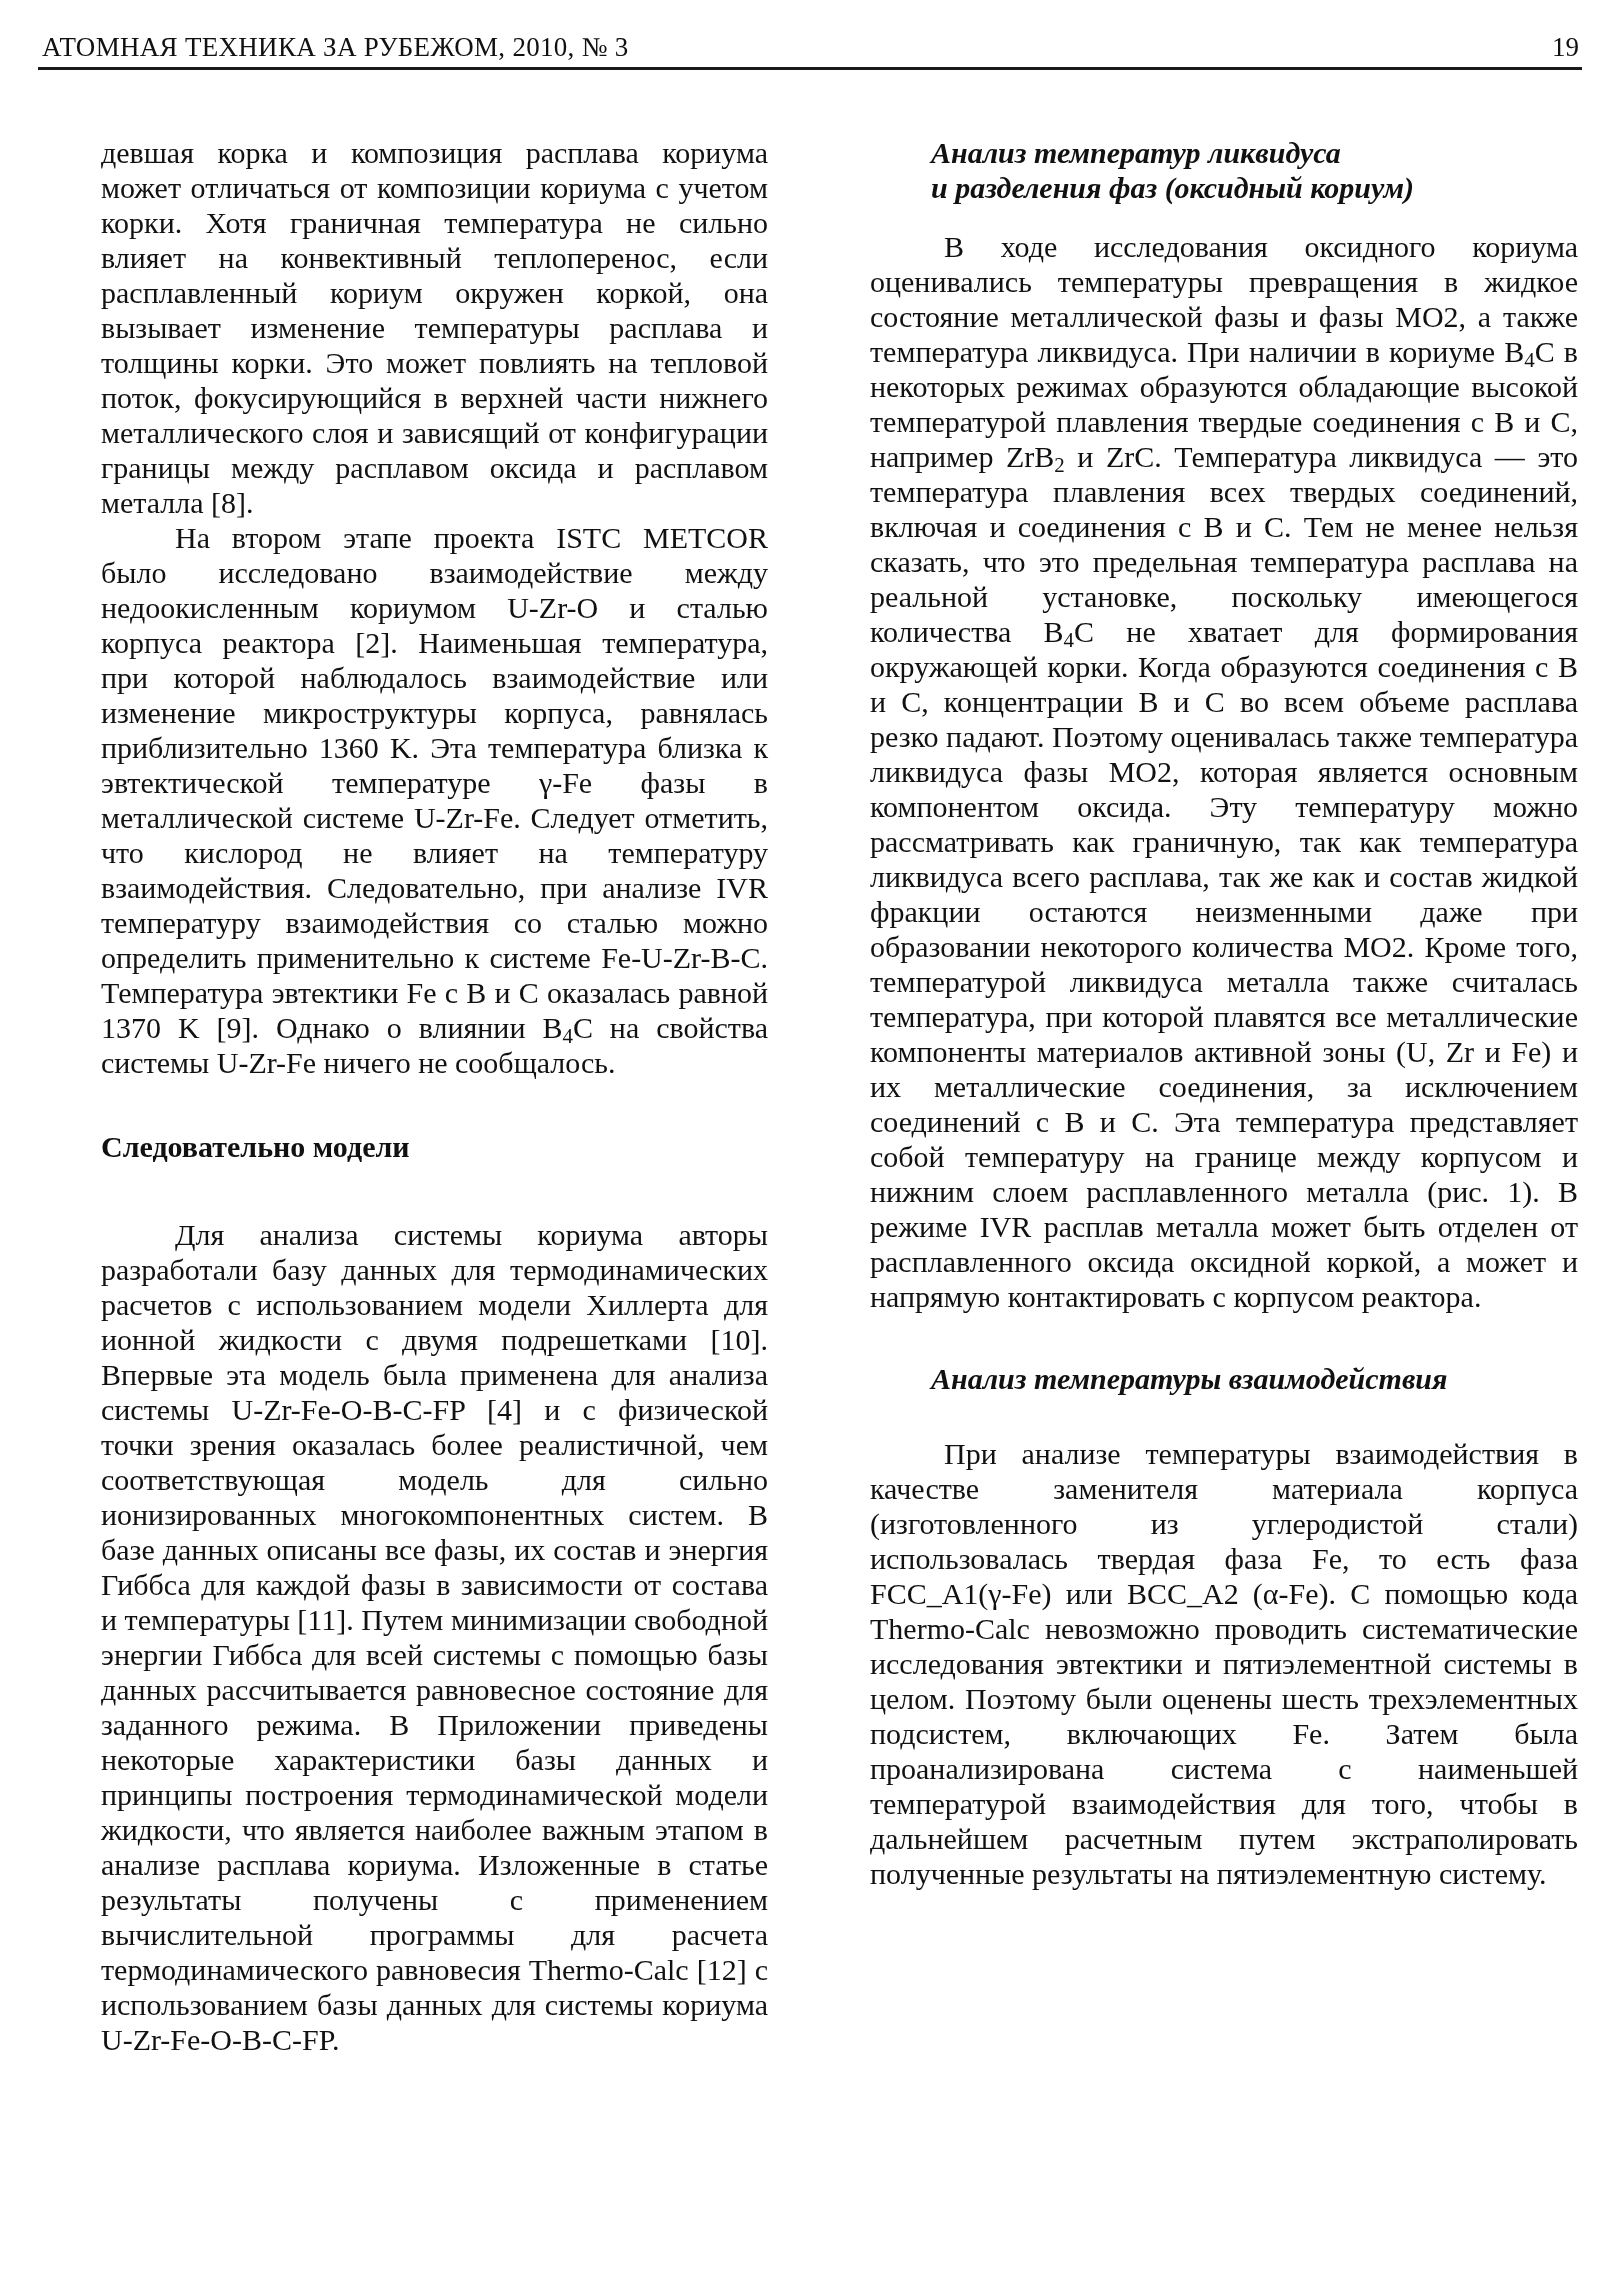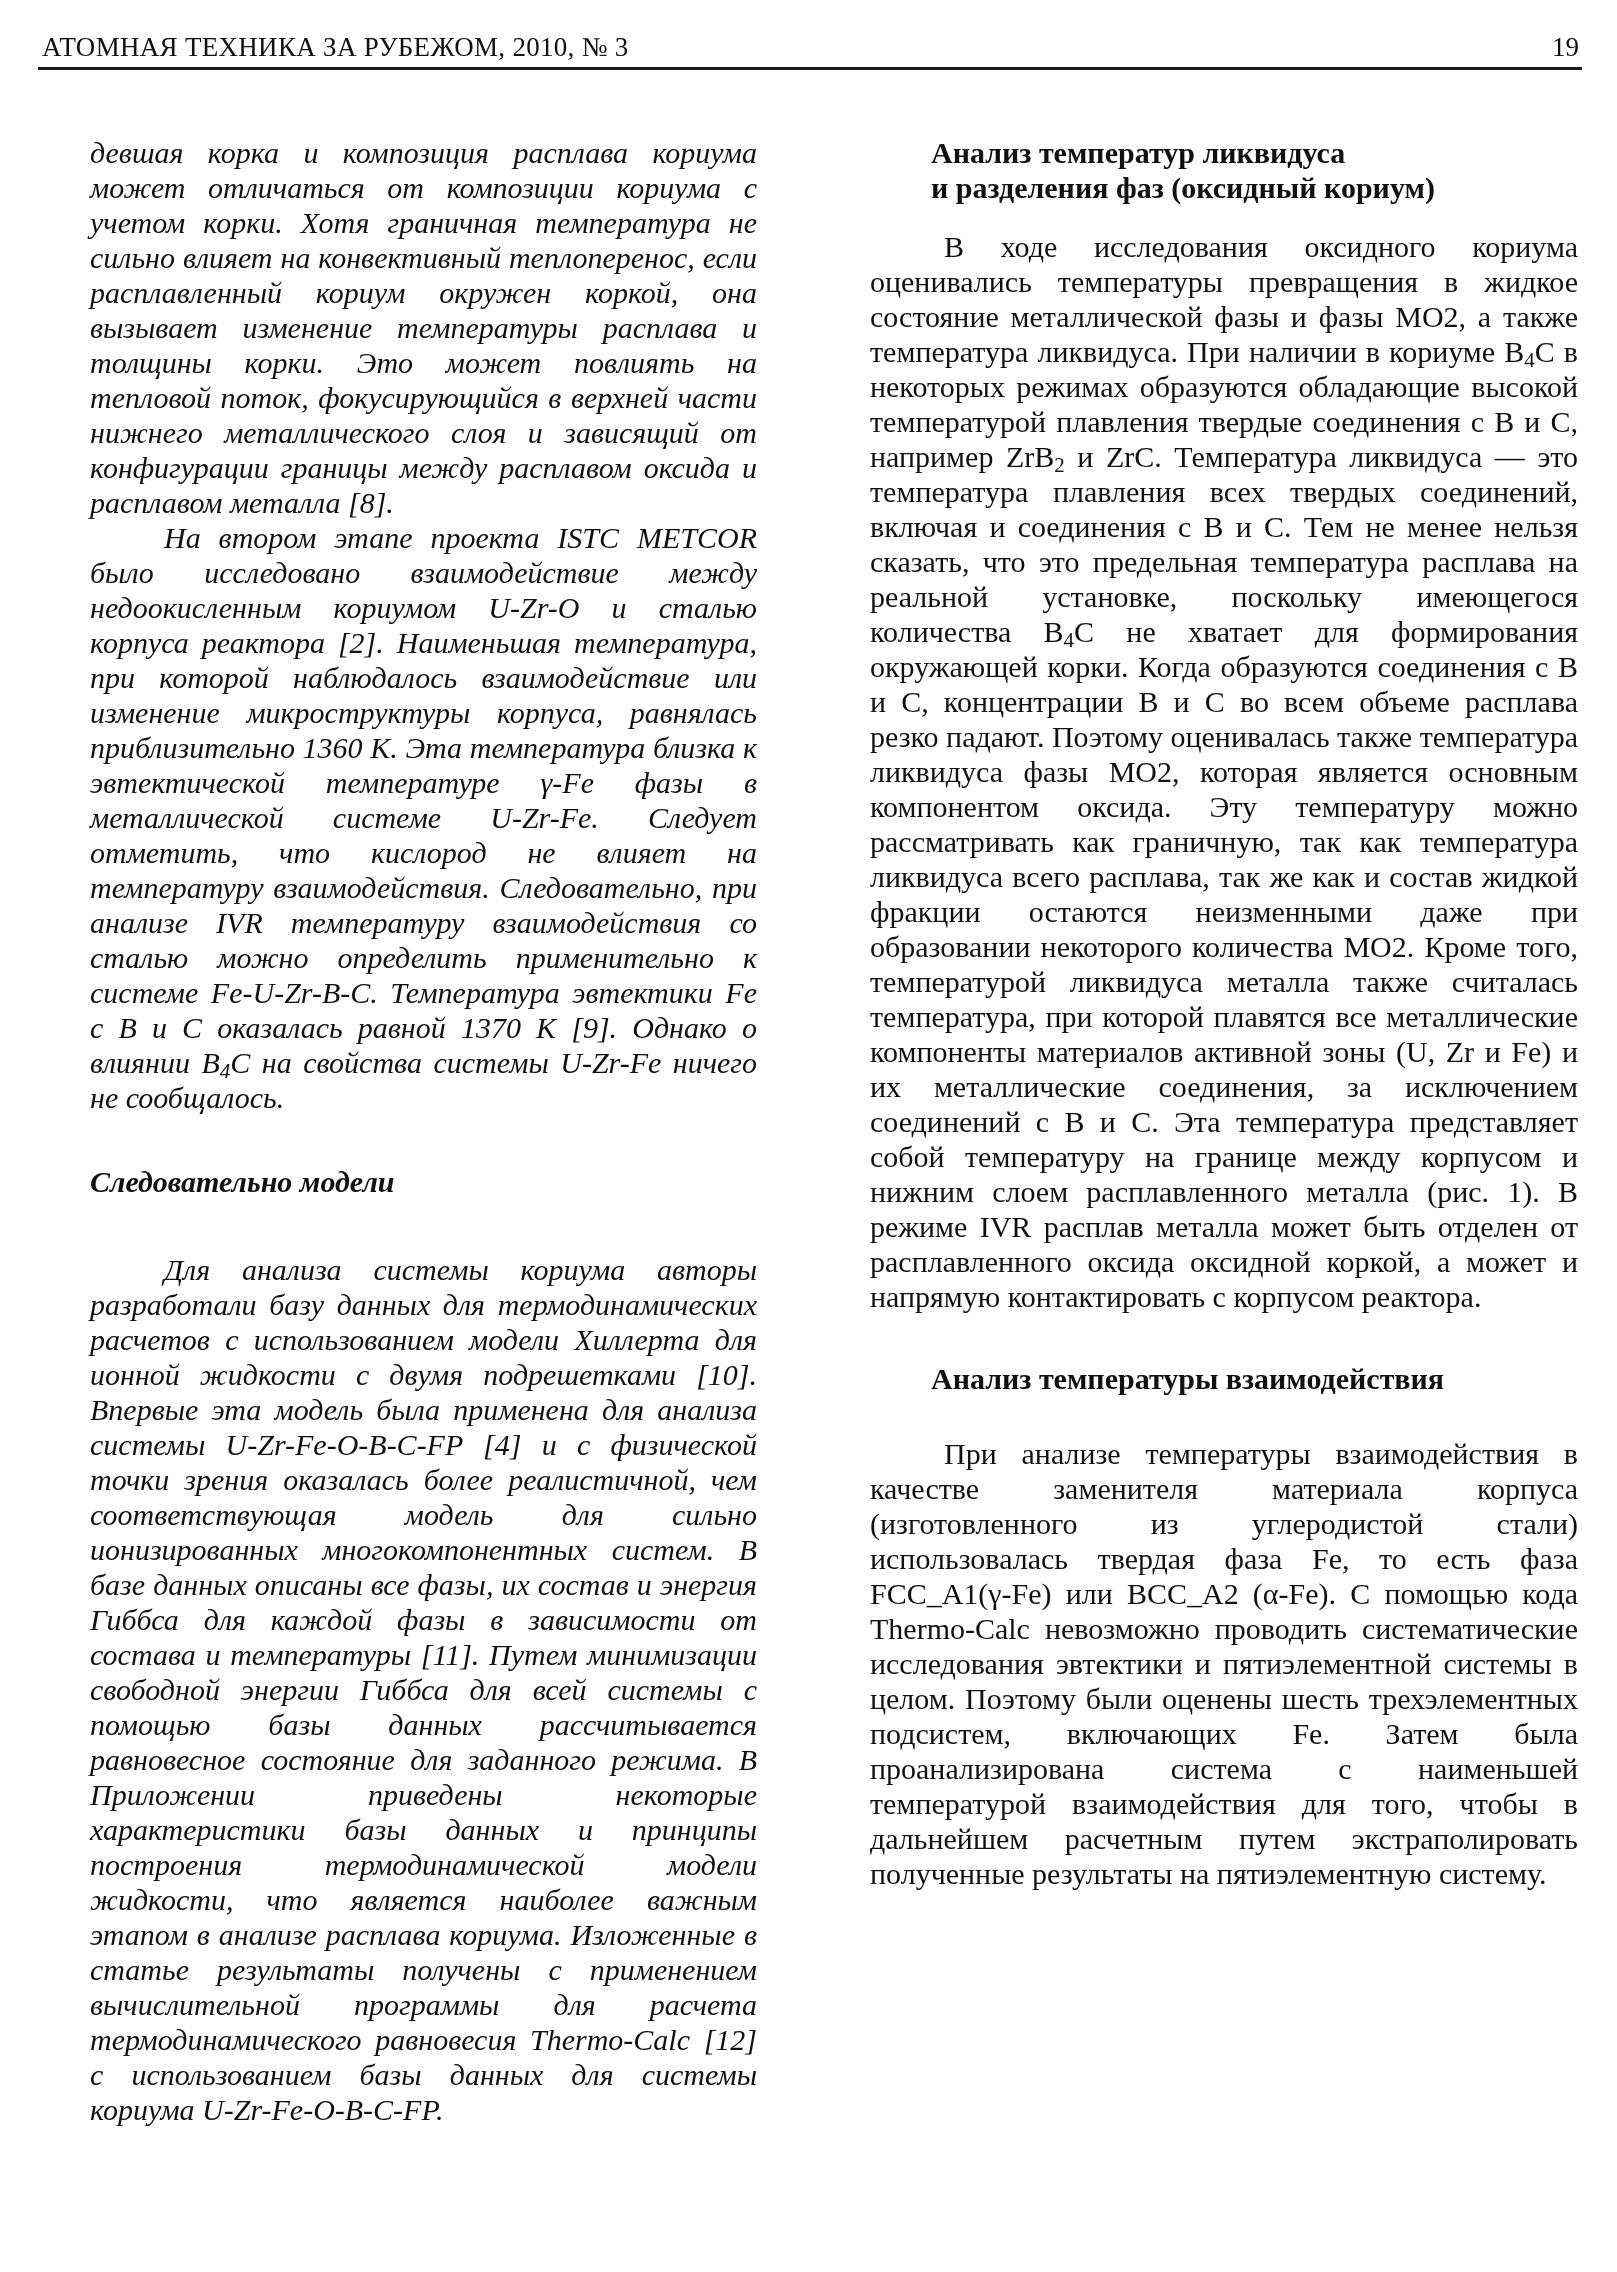--- a/index.html
+++ b/index.html
@@ -3,26 +3,26 @@
 <meta charset="utf-8">
 <style>
   html, body { margin: 0; padding: 0; background: #ffffff; }
   body { width: 1618px; height: 2273px; position: relative; overflow: hidden;
          font-family: "Liberation Serif", "DejaVu Serif", serif; color: #111; }
   .header { position: absolute; left: 42px; top: 27px; width: 1537px; height: 47px; text-decoration: underline; }
   .header .journal { position: absolute; left: 0; top: 5.4px; font-size: 27px; letter-spacing: 0.3px; }
   .header .pageno { position: absolute; right: 0; top: 5.4px; font-size: 27px; }
   .rule { position: absolute; left: 38px; top: 67px; width: 1544px; height: 3.4px; background: #1a1a1a; }
   .col { position: absolute; top: 135px; font-size: 30px; line-height: 35px; text-align: justify; }
-  .col.left { left: 90px; width: 667px; font-style: italic; }
+  .col.left { left: 101px; width: 667px; }
   .col.right { left: 870px; width: 708px; }
   .col p { margin: 0; text-indent: 0; }
   .col p.indent { text-indent: 74px; }
   .h-bold { font-weight: bold; font-size: 30px; margin: 49px 0 53px 0; padding-left: 0; text-align: left; }
-  .h-ital { font-weight: bold; font-size: 30px; text-align: left; padding-left: 61px; line-height: 35px; }
+  .h-ital { font-style: italic; font-weight: bold; font-size: 30px; text-align: left; padding-left: 61px; line-height: 35px; }
   .h-ital.first { margin: 0 0 24px 0; }
   .h-ital.second { margin: 47px 0 40px 0; }
   sub { font-size: 70%; vertical-align: -0.25em; line-height: 0; }
 </style>
 </head>
 <body>
 
 <div class="header">
   <span class="journal">АТОМНАЯ ТЕХНИКА ЗА РУБЕЖОМ, 2010, № 3</span>
   <span class="pageno">19</span>

